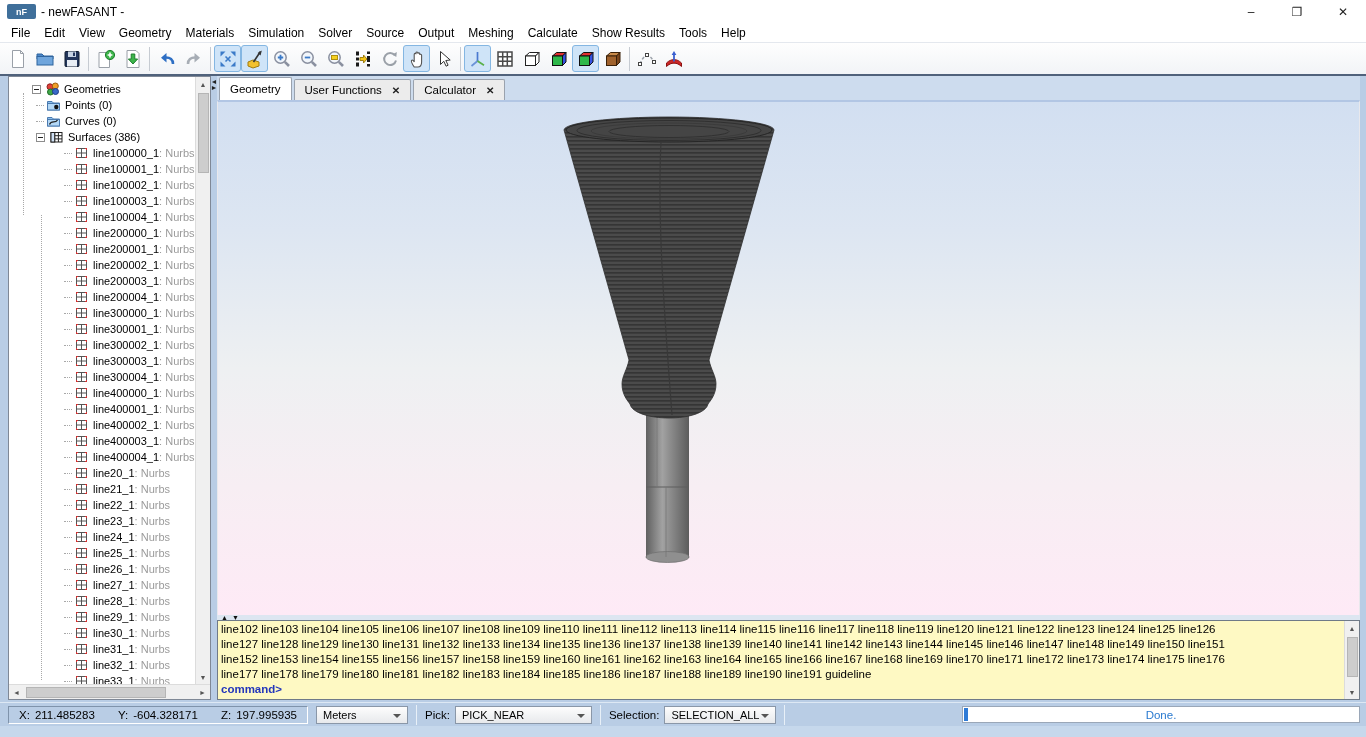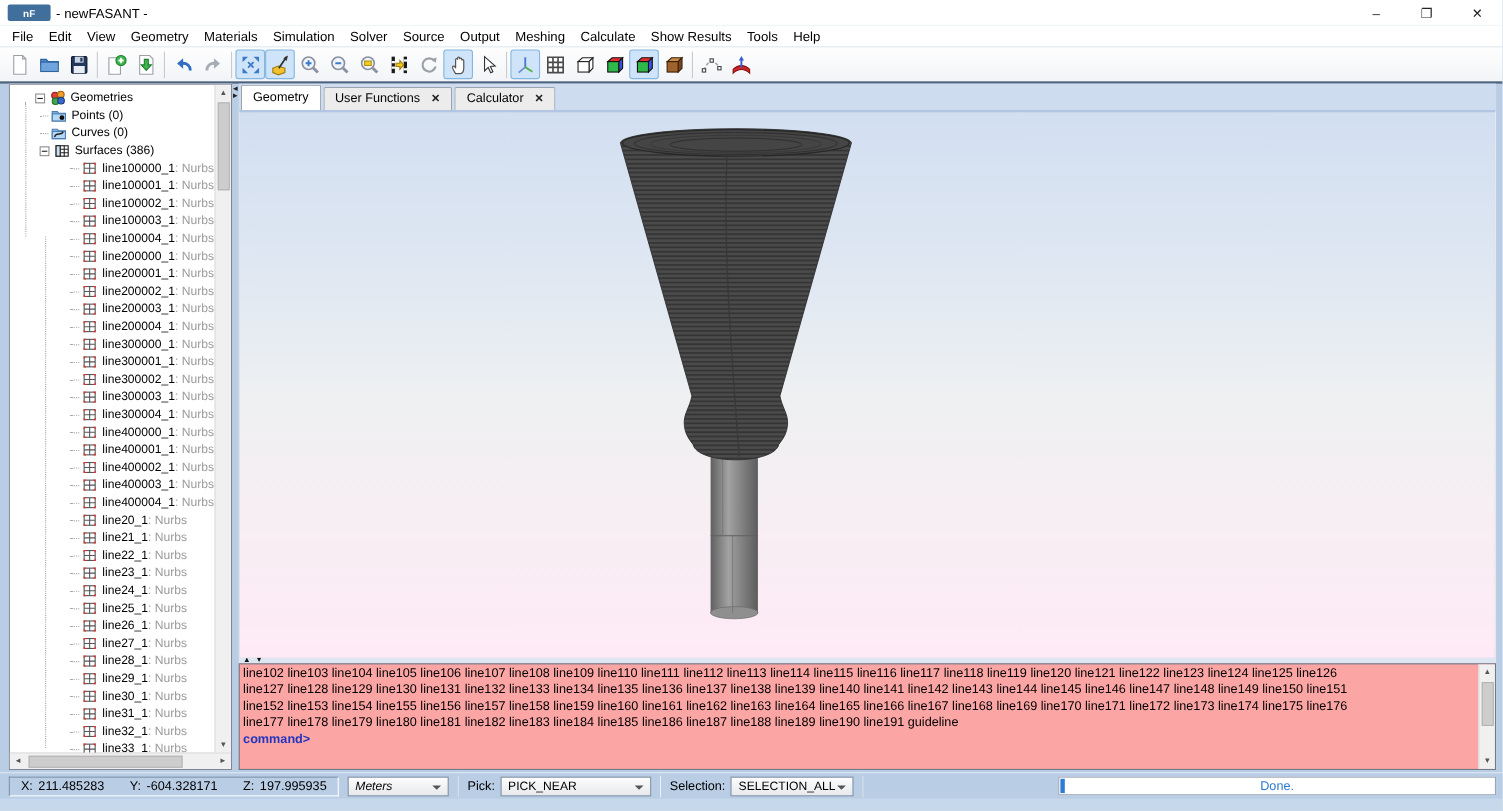--- a/index.html
+++ b/index.html
@@ -2,21 +2,21 @@
 <html><head>
 <meta charset="utf-8">
 <style>
   * { margin:0; padding:0; box-sizing:border-box; }
   html,body { width:1366px; height:737px; overflow:hidden; }
   body { font-family:"Liberation Sans", sans-serif; font-size:12px; color:#000; }
   .window { width:1366px; height:737px; background:#b9cde5; display:flex; flex-direction:column; }
 
   
   .titlebar { height:23px; background:#fff; display:flex; align-items:center; padding-left:7px; }
-  .app-logo { width:39px; height:15px; background:#3f6f9a; color:#fff; font-size:9px; font-weight:bold;
+  .app-logo { width:29px; height:15px; background:#3f6f9a; color:#fff; font-size:9px; font-weight:bold;
               display:flex; align-items:center; justify-content:center; border-radius:2px; margin-right:5px; }
   .title-text { font-size:12px; }
   .win-controls { margin-left:auto; display:flex; height:100%; }
   .win-btn { width:46px; display:flex; align-items:center; justify-content:center; font-size:12px; color:#222; }
 
   
   .menubar { height:20px; background:#fff; display:flex; align-items:center; padding-left:4px; border-bottom:1px solid #e4e8ee; }
   .menu-item { padding:2px 7px; font-size:12px; }
 
   
@@ -64,21 +64,21 @@
   .tab.active { background:#fff; height:23px; z-index:2; }
   .tab-close { margin-left:10px; font-size:10px; font-weight:bold; color:#222; }
 
   .viewport { flex:1; position:relative; border-top:2px solid #b2c6e4; border-left:1px solid #e8e8ec; border-right:1px solid #e8e8ec;
               background:linear-gradient(180deg,#d2dff1 0%, #dde6f2 25%, #eef0f2 52%, #f7eef3 75%, #feeaf6 100%); overflow:hidden; }
   .horn-svg { position:absolute; left:340px; top:10px; }
 
   .hsplit { height:5px; background:#dde6f1; display:flex; align-items:center; padding-left:4px; gap:4px; font-size:7px; line-height:5px; color:#111; }
 
   
-  .console { height:97px; background:#fca5a5; border:1px solid #6f7a88; display:flex; }
+  .console { height:80px; background:#fef9c3; border:1px solid #6f7a88; display:flex; }
   .console-text { flex:1; overflow:hidden; padding:1px 3px; font-size:11.5px; line-height:15px; white-space:nowrap; }
   .cmd-prompt { color:#2336bb; font-weight:bold; }
   .console-vscroll { width:15px; border-left:1px solid #dcdcdc; display:flex; flex-direction:column; align-items:center; font-size:8px; color:#555; background:#f0f0f0; }
   .c-thumb { width:11px; height:40px; background:#cdcdcd; border:1px solid #b5b5b5; margin-top:2px; }
 
   
   .statusbar { height:24px; margin-top:2px; background:#b9cde5; border-top:1px solid #dde8f4; display:flex; align-items:center; padding:0 6px 0 8px; font-size:11.5px; }
   .coord-panel { width:300px; height:18px; border:1px solid; border-color:#7f93ab #fff #fff #7f93ab; display:flex; align-items:center; padding:0 10px; gap:4px; }
   .coord-pair { display:flex; gap:5px; margin-right:auto; }
   .combo { height:18px; background:linear-gradient(#fdfdfd,#e7e9ec); border:1px solid #8a97a8; display:flex; align-items:center;
@@ -825,21 +825,21 @@
         </div>
       <div class="coord-pair">
           <span>Y:</span>
           <span>-604.328171</span>
         </div>
       <div class="coord-pair" style="margin-right:0;">
           <span>Z:</span>
           <span>197.995935</span>
         </div>
     </div>
-    <div class="combo" style="width:92px; margin-left:8px;font-style:italic;">
+    <div class="combo" style="width:92px; margin-left:8px;">
       <span>Meters</span>
         <span class="chev"></span>
     </div>
     <div class="sb-sep"></div>
     <span class="sb-label">Pick:</span>
     <div class="combo" style="width:137px;">
       <span>PICK_NEAR</span>
         <span class="chev"></span>
     </div>
     <div class="sb-sep"></div>

